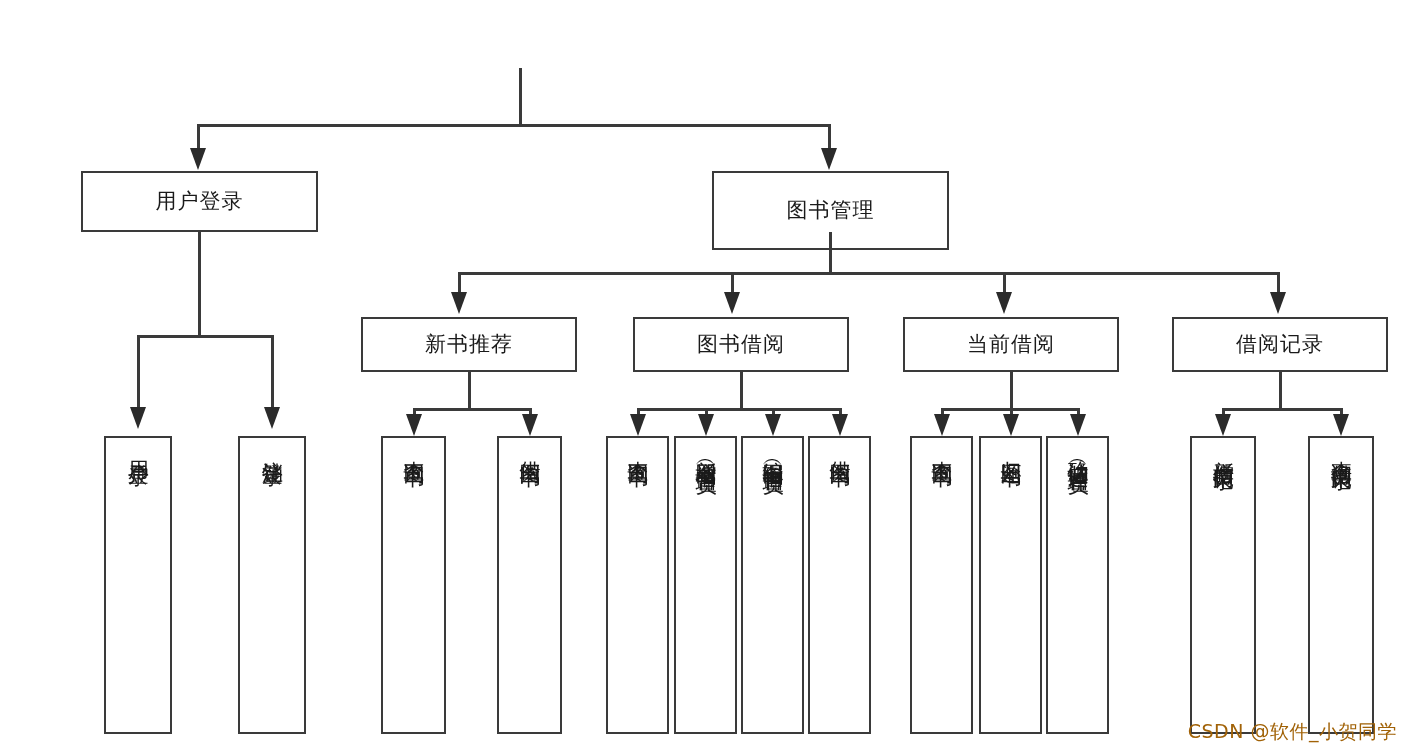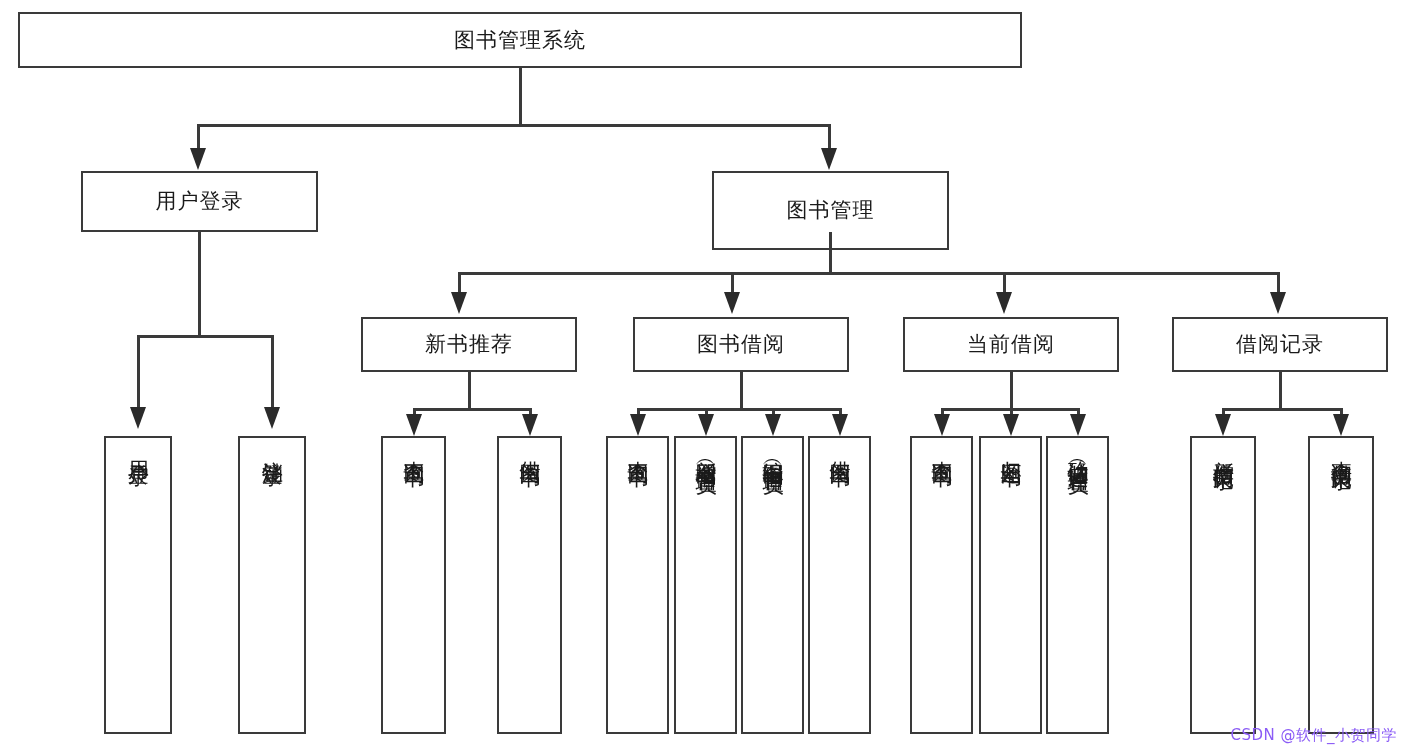--- a/index.html
+++ b/index.html
@@ -68,35 +68,32 @@
     height: 0;
     border-left: 8px solid transparent;
     border-right: 8px solid transparent;
     border-top: 22px solid #2b2b2b;
   }
   
   #watermark {
     position: absolute;
     right: 8px;
     bottom: 2px;
-    font-size: 15px;
-    color: #8b5cf6;
+    font-size: 19px;
+    color: #a16207;
     white-space: nowrap;
     letter-spacing: 0.5px;
     pointer-events: none;
   }
 </style>
 </head>
 <body>
 
 <div id="canvas">
 
-  <div class="node root" style="left:18px; top:12px; width:1004px; height:56px;">
-    <span>图书管理系统</span>
-  </div>
 
   <div class="ln v" style="left:519px; top:68px; width:2.5px; height:57px;"></div>
 
   <div class="ln h" style="left:197px; top:124px; width:634px; height:2.5px;"></div>
 
   <div class="ln v" style="left:197px; top:124px; width:2.5px; height:26px;"></div>
   <div class="arrow" style="left:190px; top:148px;"></div>
   <div class="ln v" style="left:828px; top:124px; width:2.5px; height:26px;"></div>
   <div class="arrow" style="left:821px; top:148px;"></div>
 

